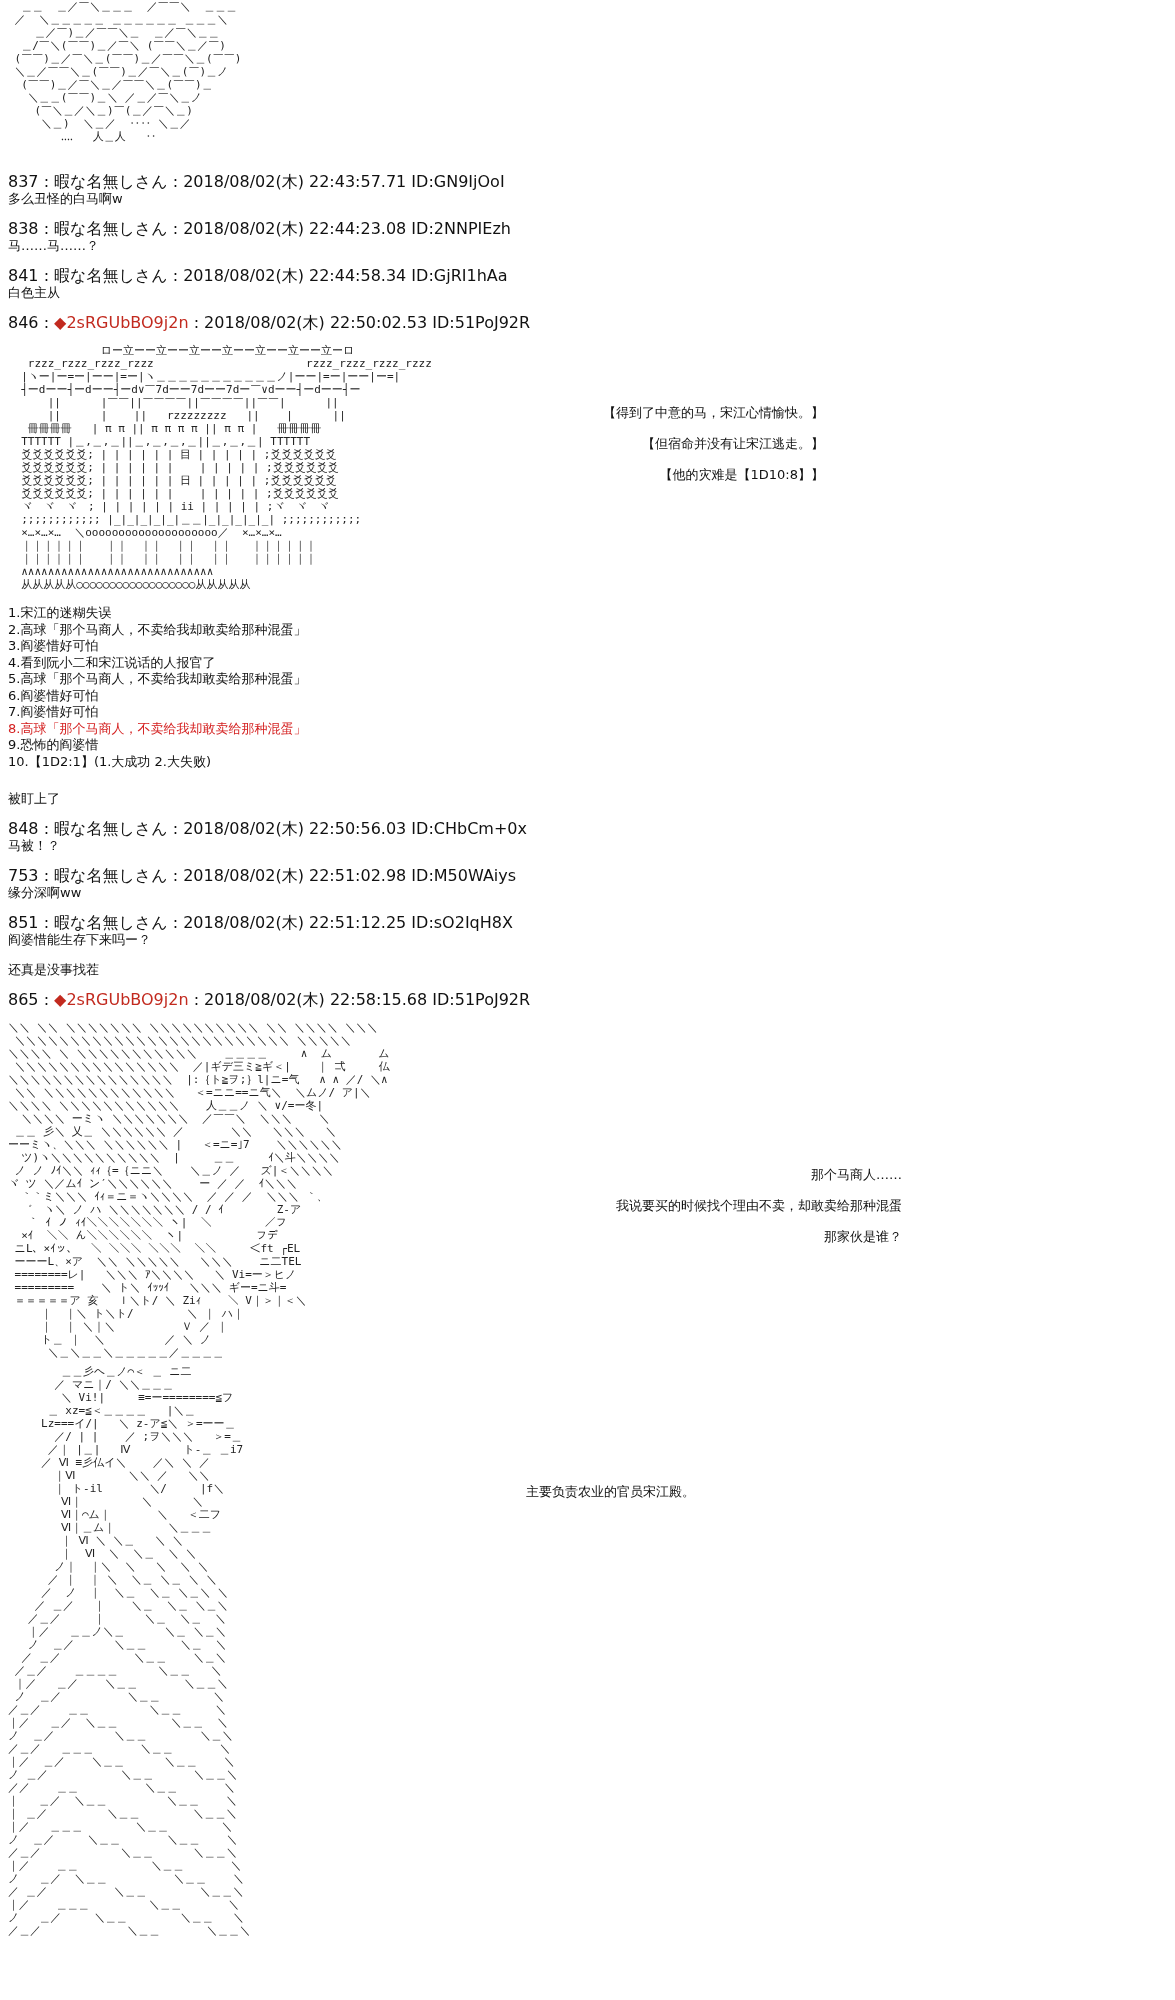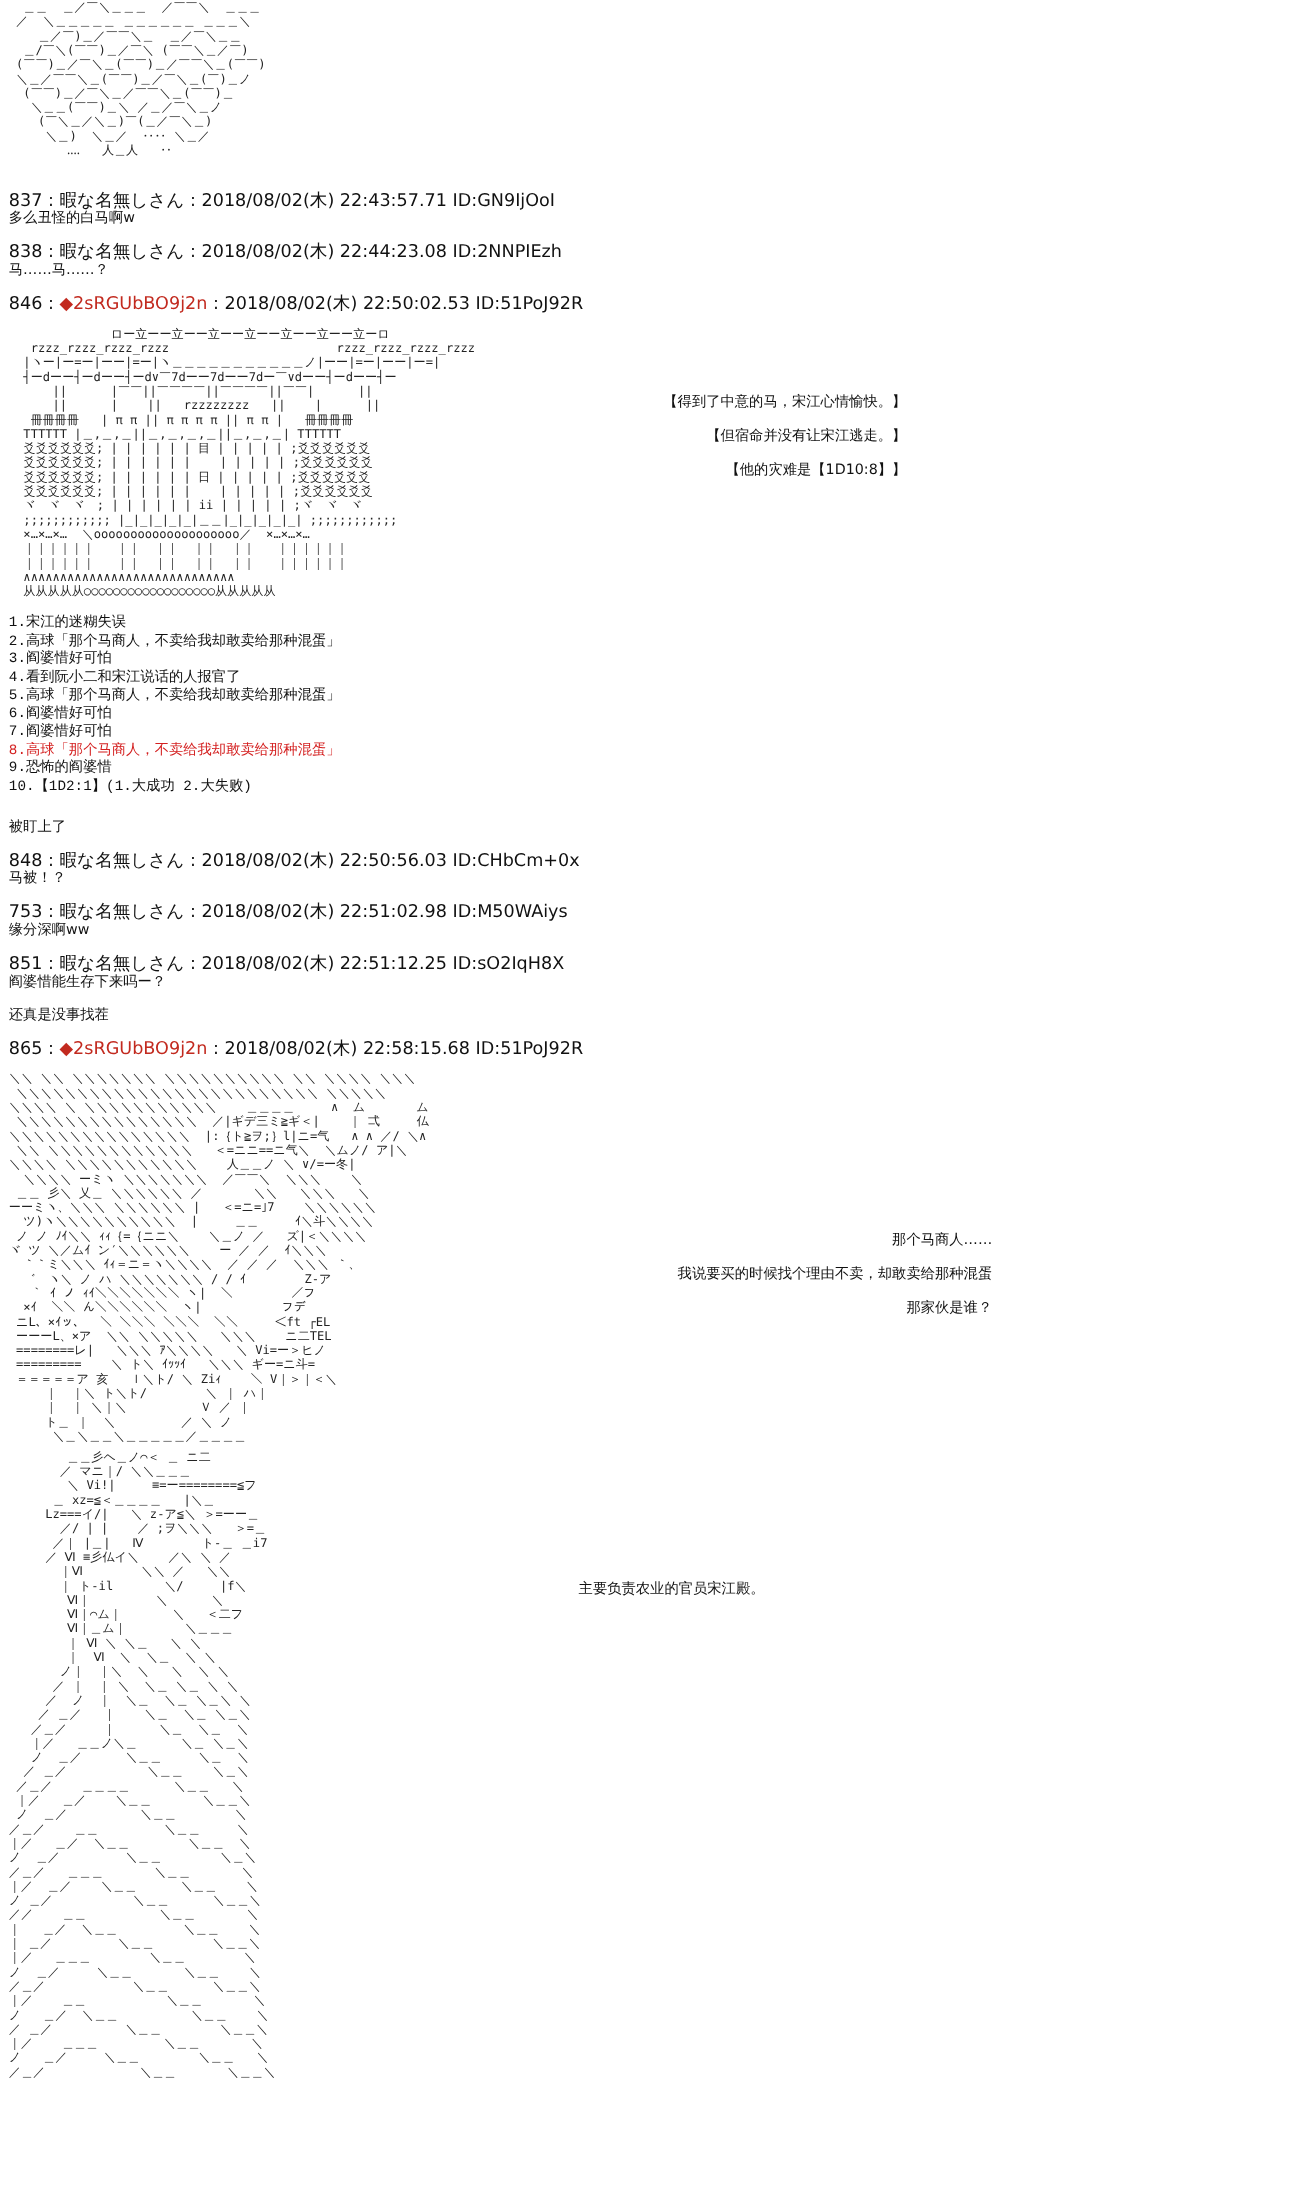--- a/index.html
+++ b/index.html
@@ -11,21 +11,21 @@
     font-size:11px; line-height:13px; white-space:pre; color:#222;
   }
   .aa-opening { margin-top:0; margin-bottom:30px; }
   .post { margin-bottom:13px; }
   .post-header { font-size:16px; line-height:17px; color:#111; }
   .post-body { font-size:13px; line-height:17px; color:#111; }
   .trip { color:#c22a1f; }
   .section { position:relative; }
   .captions { position:absolute; font-size:13px; line-height:17px; color:#111; }
   .captions .cap { margin-bottom:14px; white-space:nowrap;text-align:right; }
-  .choice-list { font-size:13px; line-height:16.5px; margin:14px 0 20px 0;font-family:Liberation Mono, monospace; }
+  .choice-list { font-size:13px; line-height:16.5px; margin:14px 0 20px 0; }
   .choice-list .red { color:#d42020; }
   .gap-sm { height:6px; }
 </style>
 </head>
 <body>
 
 <div class="page">
 
   <div class="section">
     <pre class="aa aa-opening">  ＿＿  ＿／￣＼＿＿＿  ／￣￣＼  ＿＿＿
@@ -44,20 +44,24 @@
   <div class="post">
     <div class="post-header"><span>837 : </span><span>暇な名無しさん</span><span> : 2018/08/02(木) 22:43:57.71 ID:GN9IjOoI</span></div>
     <div class="post-body">多么丑怪的白马啊w</div>
   </div>
 
   <div class="post">
     <div class="post-header"><span>838 : </span><span>暇な名無しさん</span><span> : 2018/08/02(木) 22:44:23.08 ID:2NNPIEzh</span></div>
     <div class="post-body">马……马……？</div>
   </div>
 
+  <div class="post">
+    <div class="post-header"><span>841 : </span><span>暇な名無しさん</span><span> : 2018/08/02(木) 22:44:58.34 ID:GjRI1hAa</span></div>
+    <div class="post-body">白色主从</div>
+  </div>
 
   <div class="post">
     <div class="post-header"><span>846 : </span><span class="trip">◆2sRGUbBO9j2n</span><span> : 2018/08/02(木) 22:50:02.53 ID:51PoJ92R</span></div>
   </div>
 
   <div class="section">
     <pre class="aa">              ロー立ーー立ーー立ーー立ーー立ーー立ーー立ーロ
    rzzz_rzzz_rzzz_rzzz                       rzzz_rzzz_rzzz_rzzz
   |ヽー|ー=ー|ーー|=ー|ヽ＿＿＿＿＿＿＿＿＿＿＿ノ|ーー|=ー|ーー|ー=|
   ┤ーdーー┤ーdーー┤ーd∨￣7dーー7dーー7dー￣∨dーー┤ーdーー┤ー

